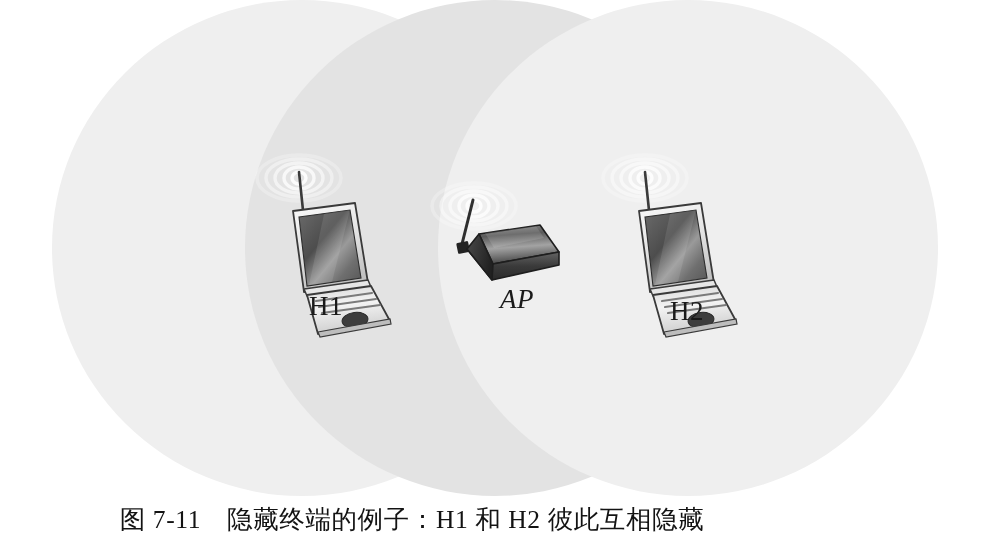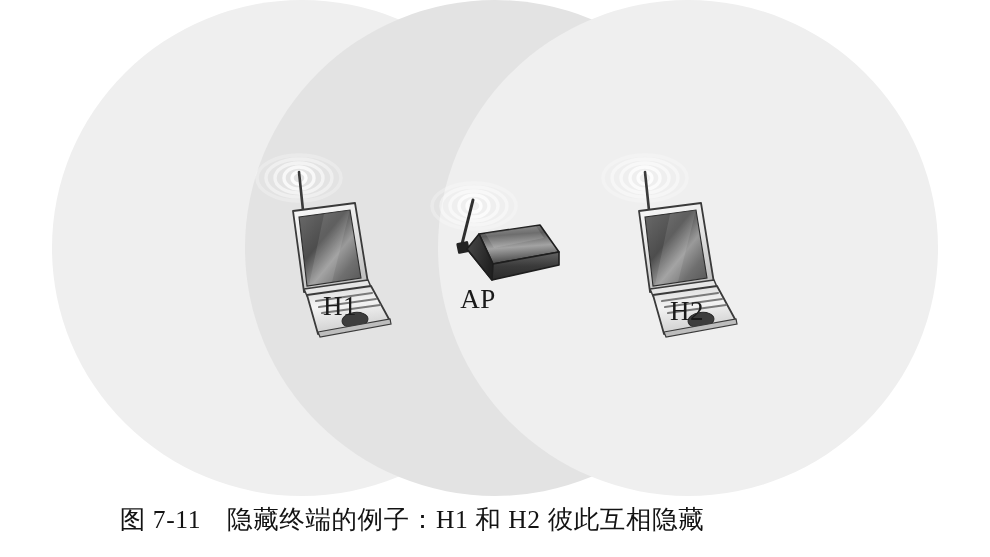--- a/index.html
+++ b/index.html
@@ -14,22 +14,22 @@
   .node-label{
     position:absolute;
     font-family:"Liberation Serif","DejaVu Serif",serif;
     font-size:27px;
     color:#1a1a1a;
     letter-spacing:0.5px;
     white-space:nowrap;
     text-align:center;
     line-height:1;
   }
-  #label-h1{left:295px;top:293px;width:62px;text-align:right;}
-  #label-ap{left:447px;top:286px;width:62px;}
+  #label-h1{left:295px;top:293px;width:62px;}
+  #label-ap{left:486px;top:286px;width:62px;font-style:italic;}
   #label-h2{left:656px;top:298px;width:62px;}
 
   #caption{
     position:absolute;
     left:0;top:502px;width:824px;
     text-align:center;
     font-family:"Liberation Serif","DejaVu Serif",serif;
     font-size:25.5px;
     color:#131313;
     letter-spacing:0.6px;

